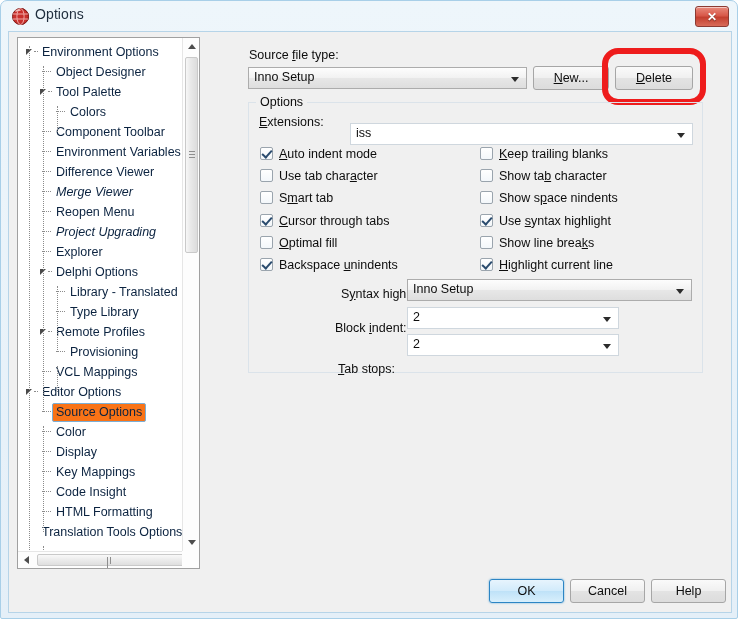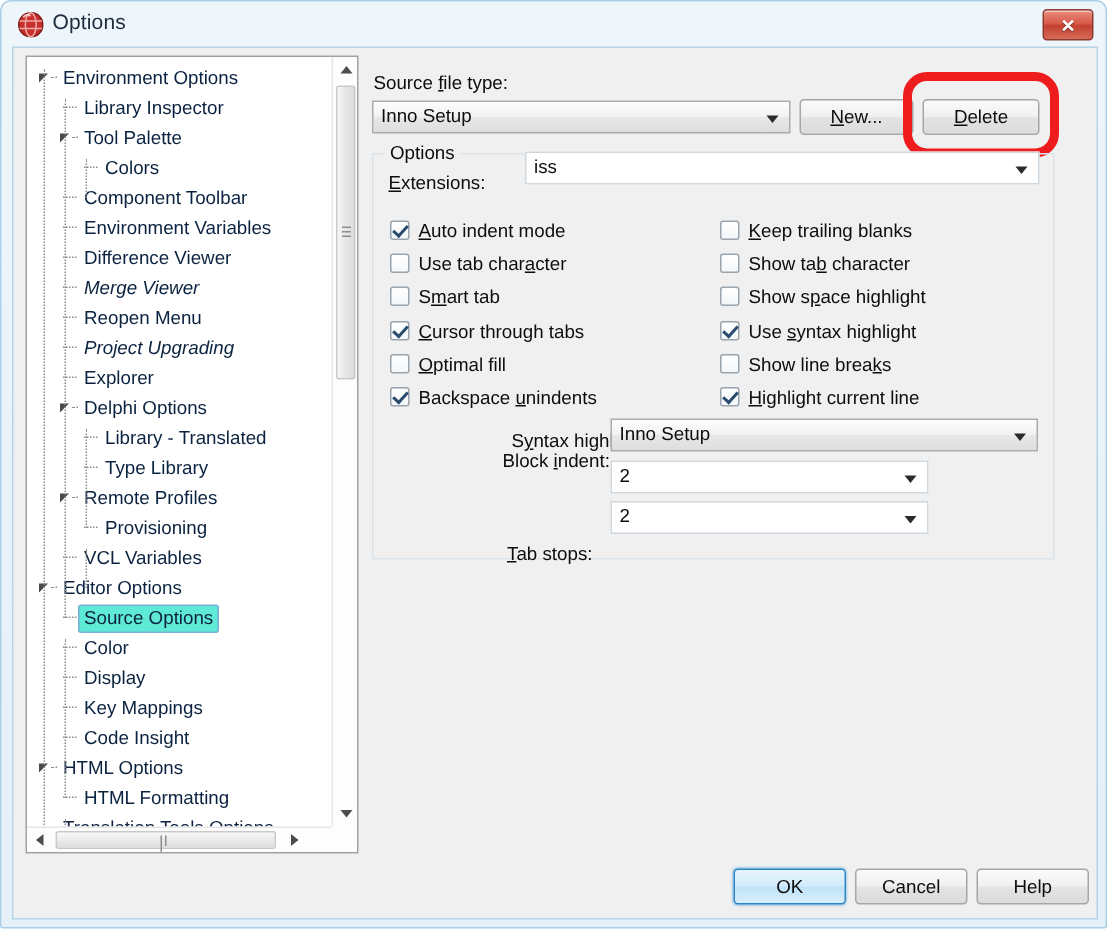--- a/index.html
+++ b/index.html
@@ -65,21 +65,21 @@
     display: flex; align-items: center; justify-content: center;
     color: #ffffff; font-size: 12px; font-weight: bold;
     text-shadow: 0 1px 1px rgba(0,0,0,.45);
     font-family: "Liberation Sans", sans-serif;
   }
 
   
   #tree-panel {
     position: absolute;
     left: 16px; top: 36px;
-    width: 222px; height: 532px;
+    width: 183px; height: 532px;
     background: #ffffff;
     border: 1px solid #a0a0a0;
     box-sizing: border-box;
     overflow: hidden;
   }
   #tree-items {
     position: absolute;
     left: 0; top: 4px;
     width: 186px;
   }
@@ -91,21 +91,21 @@
     color: #0b2340;
     white-space: nowrap;
     cursor: default;
   }
   .tree-row .label {
     position: absolute;
     top: 0;
     white-space: nowrap;
   }
   .tree-row.selected .label {
-    background: #5eead4;
+    background: #f97316;
     border: 1px solid #7aaed6;
     border-radius: 2px;
     padding: 0 3px;
     margin-left: -4px;
     line-height: 17px;
     top: 1px;
     height: 17px;
   }
   
   .expander {
@@ -384,21 +384,21 @@
 
   <div id="tree-panel">
     <div id="tree-items">
         <div class="tree-row">
           <span class="expander" style="left: 8px;"></span>
           <span class="dot-stub" style="left: 16px;"></span>
           <span class="label" style="left: 24px;">Environment Options</span>
         </div>
         <div class="tree-row">
           <span class="dash" style="left: 24px;"></span>
-          <span class="label" style="left: 38px;">Library Inspector</span>
+          <span class="label" style="left: 38px;">Object Designer</span>
         </div>
         <div class="tree-row">
           <span class="expander" style="left: 22px;"></span>
           <span class="dot-stub" style="left: 30px;"></span>
           <span class="label" style="left: 38px;">Tool Palette</span>
         </div>
         <div class="tree-row">
           <span class="dash" style="left: 38px;"></span>
           <span class="label" style="left: 52px;">Colors</span>
         </div>
@@ -447,21 +447,21 @@
           <span class="expander" style="left: 22px;"></span>
           <span class="dot-stub" style="left: 30px;"></span>
           <span class="label" style="left: 38px;">Remote Profiles</span>
         </div>
         <div class="tree-row">
           <span class="dash" style="left: 38px;"></span>
           <span class="label" style="left: 52px;">Provisioning</span>
         </div>
         <div class="tree-row">
           <span class="dash" style="left: 24px;"></span>
-          <span class="label" style="left: 38px;">VCL Variables</span>
+          <span class="label" style="left: 38px;">VCL Mappings</span>
         </div>
         <div class="tree-row">
           <span class="expander" style="left: 8px;"></span>
           <span class="dot-stub" style="left: 16px;"></span>
           <span class="label" style="left: 24px;">Editor Options</span>
         </div>
         <div class="tree-row selected">
           <span class="dash" style="left: 24px;"></span>
           <span class="label" style="left: 38px;">Source Options</span>
         </div>
@@ -473,25 +473,20 @@
           <span class="dash" style="left: 24px;"></span>
           <span class="label" style="left: 38px;">Display</span>
         </div>
         <div class="tree-row">
           <span class="dash" style="left: 24px;"></span>
           <span class="label" style="left: 38px;">Key Mappings</span>
         </div>
         <div class="tree-row">
           <span class="dash" style="left: 24px;"></span>
           <span class="label" style="left: 38px;">Code Insight</span>
-        </div>
-        <div class="tree-row">
-          <span class="expander" style="left: 8px;"></span>
-          <span class="dot-stub" style="left: 16px;"></span>
-          <span class="label" style="left: 24px;">HTML Options</span>
         </div>
         <div class="tree-row">
           <span class="dash" style="left: 24px;"></span>
           <span class="label" style="left: 38px;">HTML Formatting</span>
         </div>
         <div class="tree-row">
           <span class="label" style="left: 24px;">Translation Tools Options</span>
         </div>
         <span class="vline" style="left: 11px; top: 4px; height: 646px;"></span>
         <span class="vline" style="left: 25px; top: 24px; height: 346px;"></span>
@@ -554,21 +549,21 @@
   </div>
 
   <div id="annotation"></div>
 
   <div id="groupbox"></div>
   <div id="groupbox-title">Options</div>
 
   <div class="lbl" style="left:258px; top:114px;">
     <span></span><u>E</u><span>xtensions:</span>
   </div>
-  <div class="combo flat" style="left:349px; top:100px; width:343px;padding-left:40px;">
+  <div class="combo flat" style="left:349px; top:122px; width:343px;padding-left:40px;">
     <span class="ctext">iss</span>
     <span class="carrow"></span>
   </div>
 
   <div id="cb-left">
       <div class="cb checked" style="left: 259px; top: 145px;">
         <span class="box"></span>
         <span class="cbtext"><span></span><u>A</u><span>uto indent mode</span></span>
       </div>
       <div class="cb" style="left: 259px; top: 167.2px;">
@@ -596,21 +591,21 @@
       <div class="cb" style="left: 479px; top: 145px;">
         <span class="box"></span>
         <span class="cbtext"><span></span><u>K</u><span>eep trailing blanks</span></span>
       </div>
       <div class="cb" style="left: 479px; top: 167.2px;">
         <span class="box"></span>
         <span class="cbtext"><span>Show ta</span><u>b</u><span> character</span></span>
       </div>
       <div class="cb" style="left: 479px; top: 189.4px;">
         <span class="box"></span>
-        <span class="cbtext"><span>Show s</span><u>p</u><span>ace highlight</span></span>
+        <span class="cbtext"><span>Show s</span><u>p</u><span>ace nindents</span></span>
       </div>
       <div class="cb checked" style="left: 479px; top: 211.6px;">
         <span class="box"></span>
         <span class="cbtext"><span>Use </span><u>s</u><span>yntax highlight</span></span>
       </div>
       <div class="cb" style="left: 479px; top: 233.8px;">
         <span class="box"></span>
         <span class="cbtext"><span>Show line brea</span><u>k</u><span>s</span></span>
       </div>
       <div class="cb checked" style="left: 479px; top: 256px;">
@@ -620,21 +615,21 @@
     </div>
 
   <div class="lbl" style="left:340px; top:286px;">
     <span>S</span><u>y</u><span>ntax highlighter:</span>
   </div>
   <div class="combo" style="left:406px; top:278px; width:285px;">
     <span class="ctext">Inno Setup</span>
     <span class="carrow"></span>
   </div>
 
-  <div class="lbl" style="left:334px; top:299px;">
+  <div class="lbl" style="left:334px; top:320px;">
     <span>Block </span><u>i</u><span>ndent:</span>
   </div>
   <div class="combo flat" style="left:406px; top:306px; width:212px;">
     <span class="ctext">2</span>
     <span class="carrow"></span>
   </div>
 
   <div class="lbl" style="left:337px; top:339px;margin-top:22px;">
     <span></span><u>T</u><span>ab stops:</span>
   </div>

